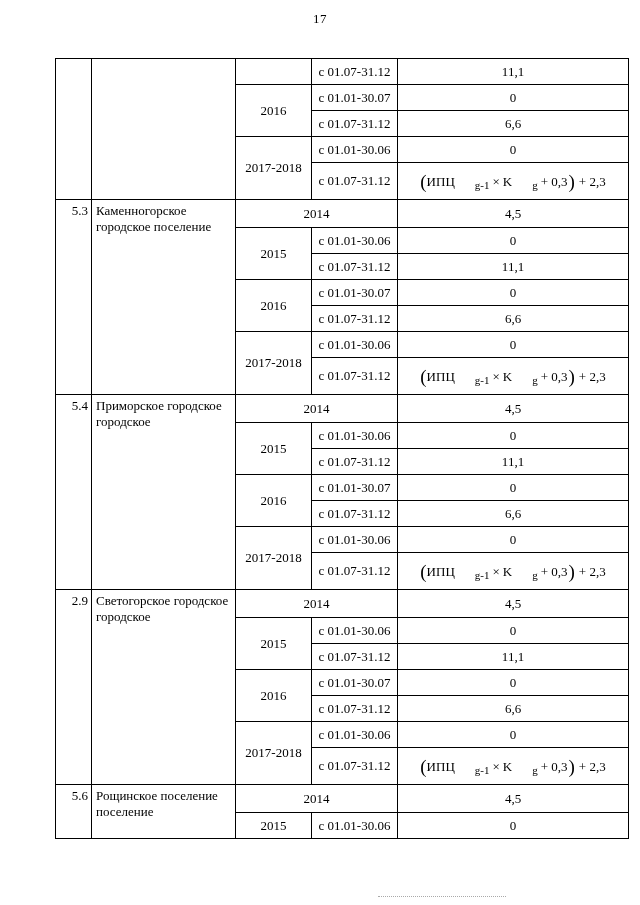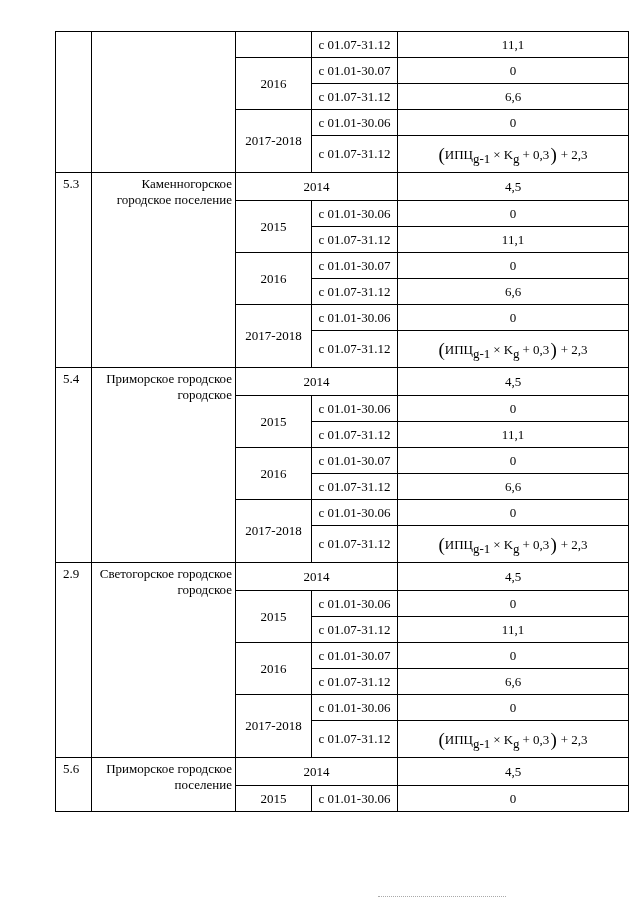--- a/index.html
+++ b/index.html
@@ -31,40 +31,40 @@
   col.c-period { width: 86px; }
   col.c-value  { width: 231px; }
   td {
     border: 1px solid #000000;
     font-size: 13px;
     padding: 1px 3px;
     overflow: hidden;
   }
   .td-num {
     vertical-align: top;
-    text-align: left;
+    text-align: right;
     padding-left: 7px;
     padding-top: 3px;
   }
   .td-name {
     vertical-align: top;
-    text-align: right;
+    text-align: left;
     padding-left: 4px;
     padding-top: 3px;
     line-height: 1.25;
   }
   .td-year, .td-period, .td-value {
     text-align: center;
     vertical-align: middle;
   }
   tr.row-normal  { height: 26px; }
   tr.row-2014    { height: 28px; }
   tr.row-formula { height: 37px; }
   .formula { white-space: nowrap; font-size: 13px; }
-  .formula sub { font-size: 13px; line-height: 0; }
+  .formula sub { font-size: 11px; line-height: 0; padding-left: 20px; }
   .paren {
     font-size: 19px;
     font-weight: 400;
     line-height: 1;
     vertical-align: -2px;
   }
   .f-op   { margin: 0 3px; }
   .f-add  { margin-left: 3px; margin-right: 1px; text-align: right; }
   .f-tail { margin-left: 4px; }
   .scan-artifact {
@@ -73,20 +73,21 @@
     top: 896px;
     width: 128px;
     border-top: 1px dotted #a9a9a9;
   }
 </style>
 </head>
 <body>
 
 <div class="page">
 
+  <div class="page-number">17</div>
 
   <table class="tariff-table">
     <colgroup>
       <col class="c-num">
       <col class="c-name">
       <col class="c-year">
       <col class="c-period">
       <col class="c-value">
     </colgroup>
     <tbody id="table-body">
@@ -209,21 +210,21 @@
           <td class="td-year" rowspan="2">2017-2018</td>
           <td class="td-period">с 01.01-30.06</td>
           <td class="td-value">0</td>
         </tr>
         <tr class="row-formula">
           <td class="td-period">с 01.07-31.12</td>
           <td class="td-value"><span class="formula"><span class="paren">(</span><span>ИПЦ</span><sub>g-1</sub><span class="f-op">×</span><span>K</span><sub>g</sub><span class="f-add">+ 0,3</span><span class="paren">)</span><span class="f-tail">+ 2,3</span></span></td>
         </tr>
         <tr class="row-2014">
           <td class="td-num" rowspan="2">5.6</td>
-          <td class="td-name" rowspan="2">Приморское городское поселение</td>
+          <td class="td-name" rowspan="2">Рощинское поселение поселение</td>
           <td class="td-year" colspan="2">2014</td>
           <td class="td-value">4,5</td>
         </tr>
         <tr class="row-normal">
           <td class="td-year" rowspan="1">2015</td>
           <td class="td-period">с 01.01-30.06</td>
           <td class="td-value">0</td>
         </tr>
       </tbody>
   </table>

